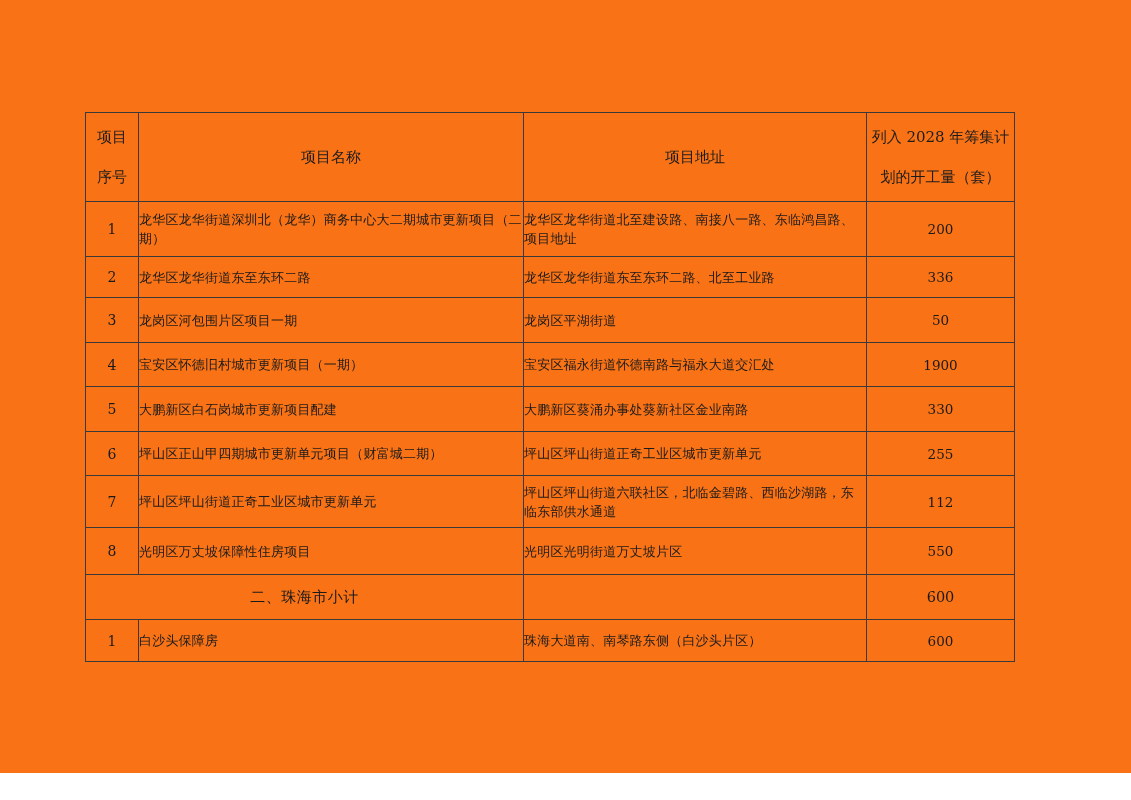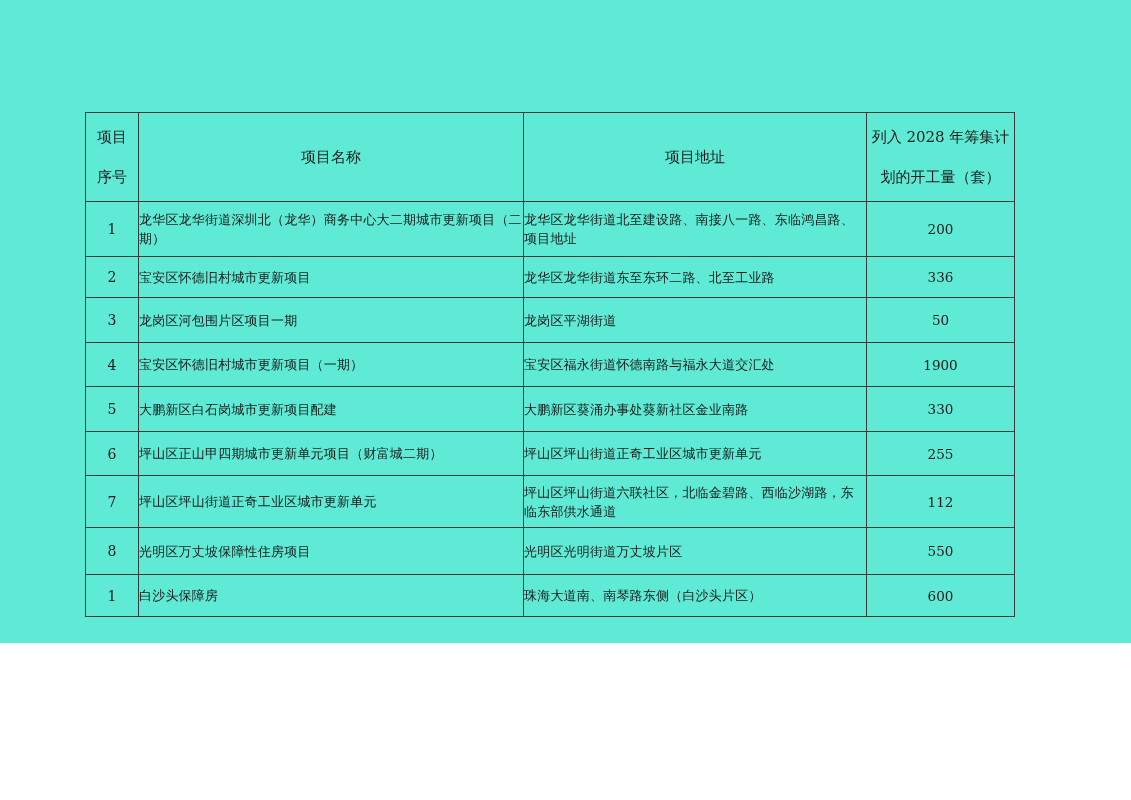--- a/index.html
+++ b/index.html
@@ -11,22 +11,22 @@
     width: 1131px;
     height: 800px;
     position: relative;
     overflow: hidden;
     font-family: "DejaVu Serif", "Liberation Serif", serif;
     color: #1a1a1a;
   }
   .page {
     position: absolute;
     left: 0; top: 0;
-    width: 1131px; height: 643px;
-    background: #5eead4;
+    width: 1131px; height: 773px;
+    background: #f97316;
   }
   table.projects {
     position: absolute;
     left: 85px;
     top: 112px;
     width: 929px;
     border-collapse: collapse;
     table-layout: fixed;
   }
   table.projects td, table.projects th {
@@ -115,21 +115,21 @@
     </tr>
 
     <tr class="r1">
       <td class="no">1</td>
       <td class="name">龙华区龙华街道深圳北（龙华）商务中心大二期城市更新项目（二期）</td>
       <td class="addr">龙华区龙华街道北至建设路、南接八一路、东临鸿昌路、项目地址</td>
       <td class="qty">200</td>
     </tr>
     <tr class="r2">
       <td class="no">2</td>
-      <td class="name">宝安区怀德旧村城市更新项目</td>
+      <td class="name">龙华区龙华街道东至东环二路</td>
       <td class="addr">龙华区龙华街道东至东环二路、北至工业路</td>
       <td class="qty">336</td>
     </tr>
     <tr class="r3">
       <td class="no">3</td>
       <td class="name">龙岗区河包围片区项目一期</td>
       <td class="addr">龙岗区平湖街道</td>
       <td class="qty">50</td>
     </tr>
     <tr class="r4">
@@ -156,20 +156,25 @@
       <td class="addr">坪山区坪山街道六联社区，北临金碧路、西临沙湖路，东临东部供水通道</td>
       <td class="qty">112</td>
     </tr>
     <tr class="r8">
       <td class="no">8</td>
       <td class="name">光明区万丈坡保障性住房项目</td>
       <td class="addr">光明区光明街道万丈坡片区</td>
       <td class="qty">550</td>
     </tr>
 
+    <tr class="sub">
+      <td class="sub-label" colspan="2">二、珠海市小计</td>
+      <td class="addr"></td>
+      <td class="sub-qty">600</td>
+    </tr>
 
     <tr class="z1">
       <td class="no">1</td>
       <td class="name">白沙头保障房</td>
       <td class="addr">珠海大道南、南琴路东侧（白沙头片区）</td>
       <td class="qty">600</td>
     </tr>
   </tbody>
     </table>
 </div>

